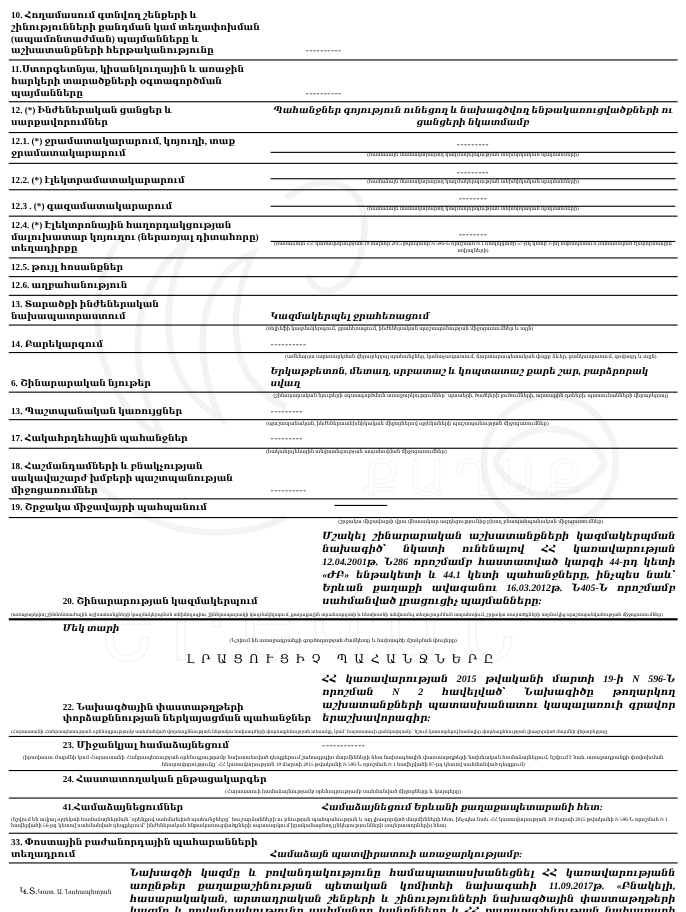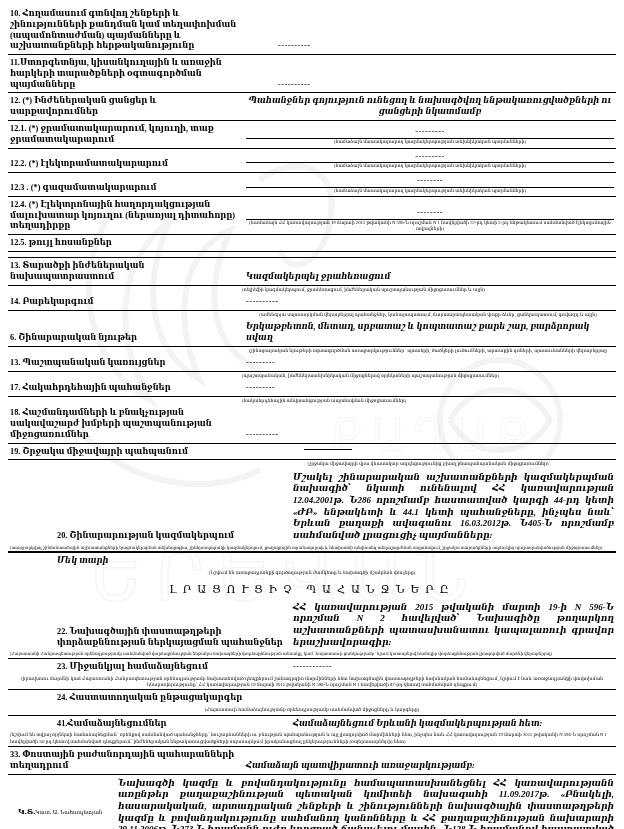--- a/index.html
+++ b/index.html
@@ -26,21 +26,21 @@
   .nb-center{text-align:center;}
   .nb-border{border-bottom:1px solid #000;}
   .nb-thick{border-bottom:2px solid #000;}
   .lineval{display:inline-block;width:48px;border-top:1.2px solid #000;margin-left:58px;height:4px;}
   .sechead{
     text-align:center;font-weight:normal;font-size:11px;letter-spacing:6px;
     padding:5px 0 3px 0;
   }
   .thickend{border-bottom:2.5px solid #000;}
   .footer{position:absolute;left:18px;top:800px;z-index:1;}
-  .footer .kt{font-weight:bold;font-size:8px;}
+  .footer .kt{font-weight:normal;font-size:8px;}
   .footer .ex{font-size:5.5px;}
 </style>
 </head>
 <body>
 
 <svg class="wm" width="624" height="829" viewBox="0 0 624 829">
   <g fill="none" stroke="#b9b9b9" stroke-width="6" opacity="0.16">
     <path d="M120,200 C70,260 80,360 150,400 C110,330 120,260 170,220 C140,290 150,350 200,380 C170,310 185,250 230,230 C200,300 215,350 260,370"></path>
     <path d="M260,180 C300,150 340,170 330,220 C326,260 290,280 280,250"></path>
     <circle cx="500" cy="420" r="60"></circle>
@@ -100,20 +100,21 @@
       <span class="uline center dash">--------</span>
       <div class="note center">(համաձայն ՀՀ կառավարության 19 մարտի 2015 թվականի N 596-Ն որոշման N 1 հավելվածի 57-րդ կետի 3-րդ ենթակետում սահմանված էլեկտրոնային տվյալների)</div>
     </div>
   </div>
 
   <div class="row">
     <div class="lbl">12.5. թույլ հոսանքներ</div>
     <div class="val"></div>
   </div>
   <div class="row">
+    <div class="lbl">12.6. աղբահանություն</div>
     <div class="val"></div>
   </div>
 
   <div class="row">
     <div class="lbl">13. Տարածքի ինժեներական նախապատրաստում</div>
     <div class="val filled">Կազմակերպել ջրահեռացում</div>
   </div>
   <div class="noteband nb-val">(ռելիեֆի կազմակերպում, ջրահեռացում, ինժեներական պաշտպանության միջոցառումներ և այլն)</div>
 
   <div class="row">
@@ -177,21 +178,21 @@
   <div class="noteband nb-border nb-center">(իրավասու մարմնի կամ Հայաստանի Հանրապետության օրենսդրությամբ նախատեսված դեպքերում շահագրգիռ մարմինների հետ նախագծային փաստաթղթերի նախնական համաձայնեցում, նշվում է նաև առաջադրանքի փոփոխման հնարավորությունը՝ ՀՀ կառավարության 19 մարտի 2015 թվականի N 596-Ն որոշման N 1 հավելվածի 87-րդ կետով սահմանված դեպքում)</div>
 
   <div class="row nb">
     <div class="lbl">24. Հաստատողական ընթացակարգեր</div>
     <div class="val"></div>
   </div>
   <div class="noteband nb-border nb-center">(Հայտատուի համաձայնությամբ օրենսդրությամբ սահմանված միջոցները և կարգերը)</div>
 
   <div class="row nb">
     <div class="lbl">41.Համաձայնեցումներ</div>
-    <div class="val filled">Համաձայնեցում Երևանի կազմակերպության հետ:</div>
+    <div class="val filled">Համաձայնեցում Երևանի քաղաքապետարանի հետ:</div>
   </div>
   <div class="noteband nb-border">(նշվում են տվյալ օբյեկտի համաձայնեցման՝ օրենքով սահմանված պահանջները՝ հուշարձանների ու բնության պահպանության և այլ լիազորված մարմինների հետ, ինչպես նաև ՀՀ կառավարության 19 մարտի 2015 թվականի N 596-Ն որոշման N 1 հավելվածի 56-րդ կետով սահմանված դեպքերում՝ ինժեներական ենթակառուցվածքների սպասարկում իրականացնող ընկերությունների (օպերատորների) հետ)</div>
 
   <div class="row">
     <div class="lbl">33. Փոստային բաժանորդային պահարանների տեղադրում</div>
     <div class="val filled">Համաձայն պատվիրատուի առաջարկությամբ:</div>
   </div>
 
   <div class="row thickend">
     <div class="lbl" style="width:100px">27. Այլ պայմաններ</div>

